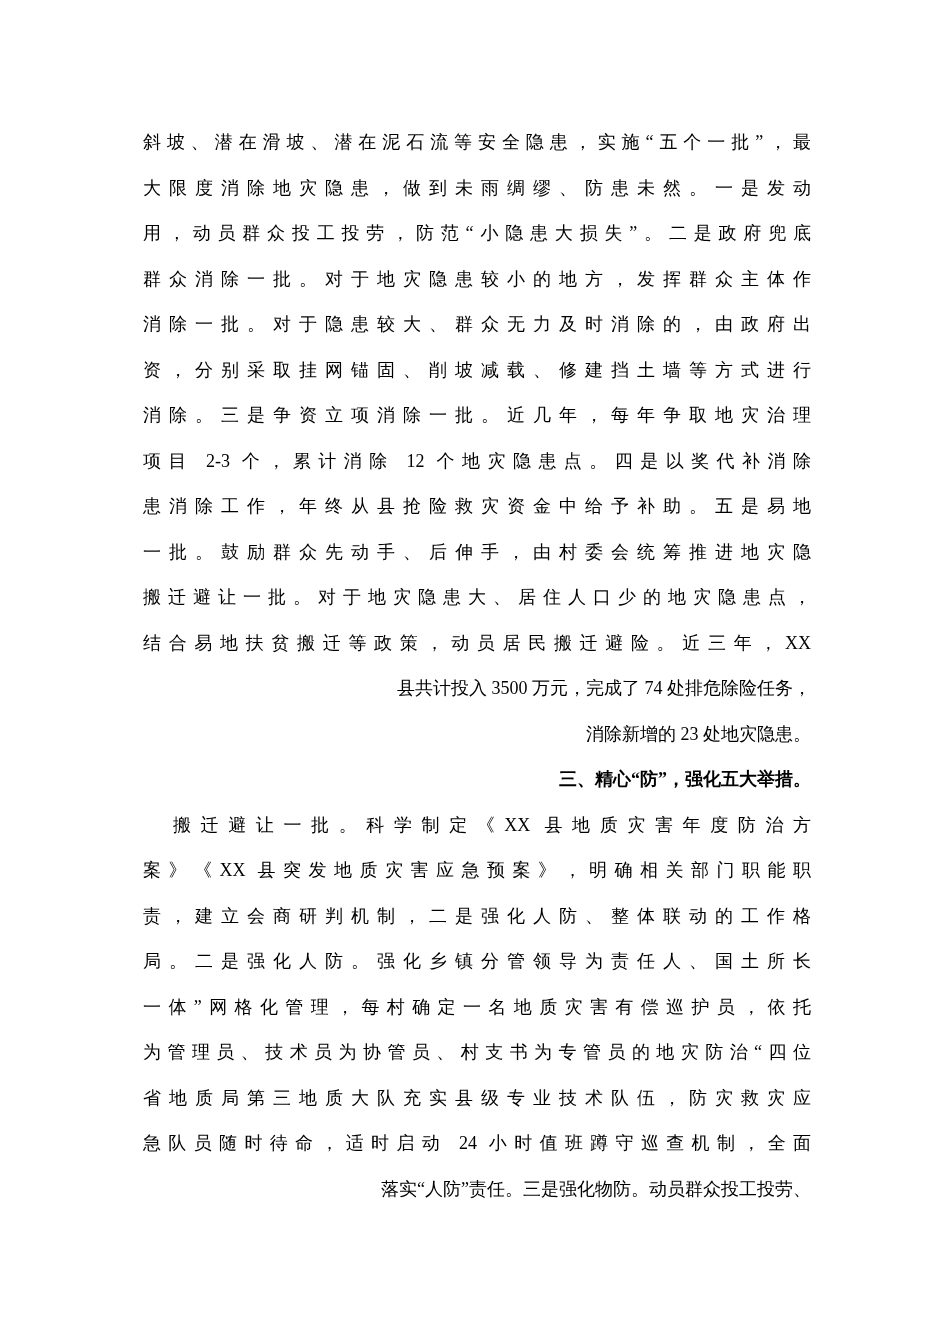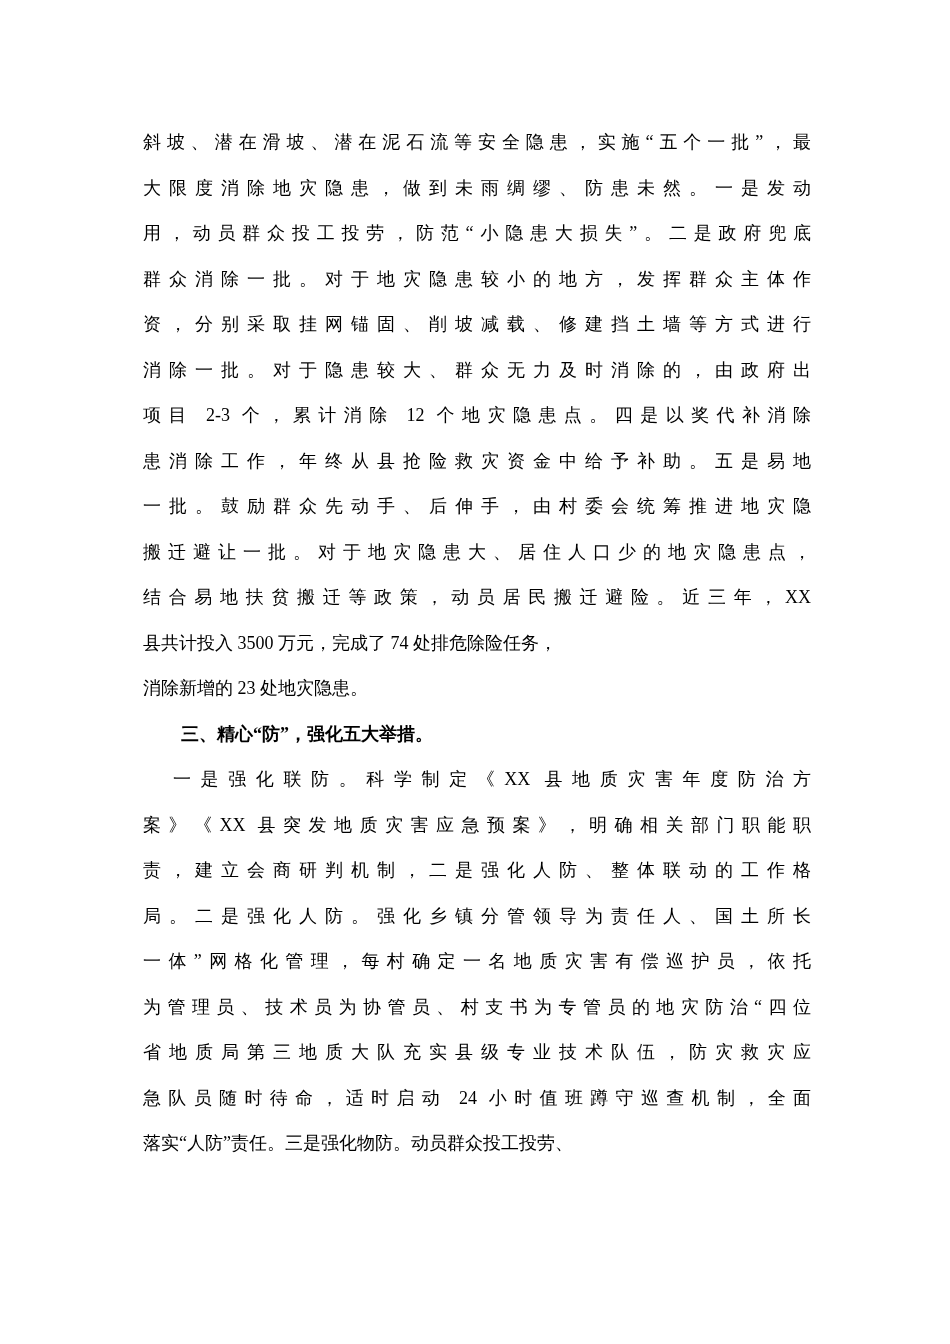--- a/index.html
+++ b/index.html
@@ -31,21 +31,21 @@
     font-size: 18px;
     line-height: 45.5px;
     font-family: "Liberation Serif", serif;
   }
   .paragraph {
     margin: 0;
     padding: 0;
   }
   .line {
     height: 45.5px;
-    text-align: left;
+    text-align: right;
     white-space: normal;
     overflow: visible;
   }
   
   .line.fill {
     text-align: justify;
     text-align-last: justify;
   }
   .line.indent-body {
     text-indent: 30px;
@@ -58,35 +58,36 @@
 </head>
 <body>
 
 <div class="page">
   <div class="text-column" id="text-column">
       <div class="paragraph">
         <div class="line fill">斜坡、潜在滑坡、潜在泥石流等安全隐患，实施“五个一批”，最</div>
         <div class="line fill">大限度消除地灾隐患，做到未雨绸缪、防患未然。一是发动</div>
         <div class="line fill">用，动员群众投工投劳，防范“小隐患大损失”。二是政府兜底</div>
         <div class="line fill">群众消除一批。对于地灾隐患较小的地方，发挥群众主体作</div>
+        <div class="line fill">消除一批。对于隐患较大、群众无力及时消除的，由政府出</div>
         <div class="line fill">资，分别采取挂网锚固、削坡减载、修建挡土墙等方式进行</div>
-        <div class="line fill">消除一批。对于隐患较大、群众无力及时消除的，由政府出</div>
+        <div class="line fill">消除。三是争资立项消除一批。近几年，每年争取地灾治理</div>
         <div class="line fill">项目 2-3 个，累计消除 12 个地灾隐患点。四是以奖代补消除</div>
         <div class="line fill">患消除工作，年终从县抢险救灾资金中给予补助。五是易地</div>
         <div class="line fill">一批。鼓励群众先动手、后伸手，由村委会统筹推进地灾隐</div>
         <div class="line fill">搬迁避让一批。对于地灾隐患大、居住人口少的地灾隐患点，</div>
         <div class="line fill">结合易地扶贫搬迁等政策，动员居民搬迁避险。近三年，XX</div>
         <div class="line">县共计投入 3500 万元，完成了 74 处排危除险任务，</div>
         <div class="line">消除新增的 23 处地灾隐患。</div>
       </div>
       <div class="paragraph heading">
         <div class="line">三、精心“防”，强化五大举措。</div>
       </div>
       <div class="paragraph">
-        <div class="line fill indent-body">一是强化联防。科学制定《XX 县地质灾害年度防治方</div>
+        <div class="line fill indent-body">搬迁避让一批。科学制定《XX 县地质灾害年度防治方</div>
         <div class="line fill">案》《XX 县突发地质灾害应急预案》，明确相关部门职能职</div>
         <div class="line fill">责，建立会商研判机制，二是强化人防、整体联动的工作格</div>
         <div class="line fill">局。二是强化人防。强化乡镇分管领导为责任人、国土所长</div>
         <div class="line fill">一体”网格化管理，每村确定一名地质灾害有偿巡护员，依托</div>
         <div class="line fill">为管理员、技术员为协管员、村支书为专管员的地灾防治“四位</div>
         <div class="line fill">省地质局第三地质大队充实县级专业技术队伍，防灾救灾应</div>
         <div class="line fill">急队员随时待命，适时启动 24 小时值班蹲守巡查机制，全面</div>
         <div class="line">落实“人防”责任。三是强化物防。动员群众投工投劳、</div>
       </div>
     </div>

